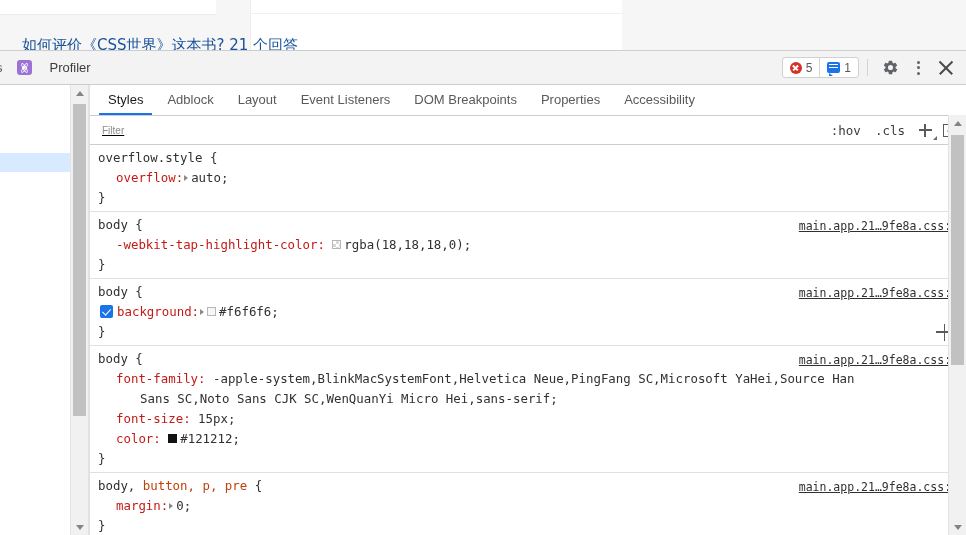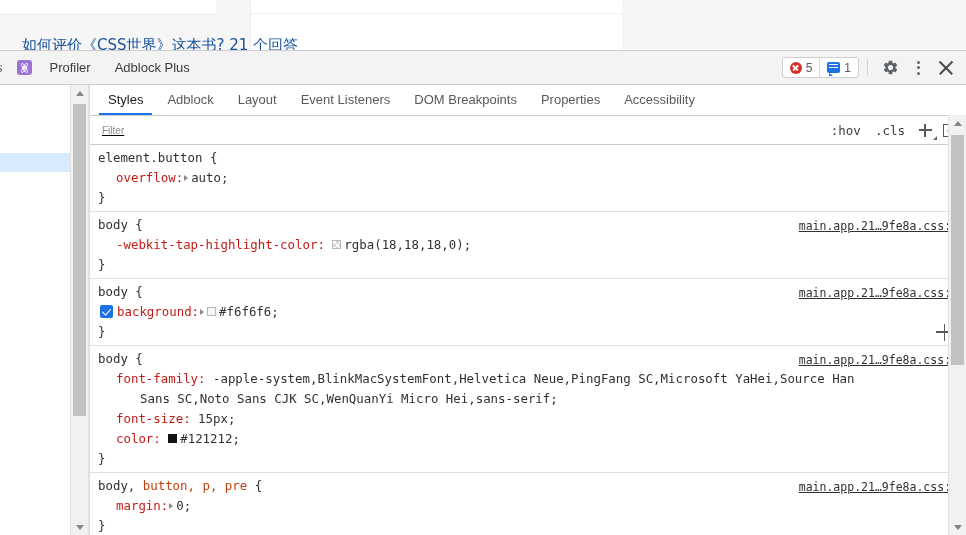--- a/index.html
+++ b/index.html
@@ -264,23 +264,20 @@
 
     <div class="dt-toolbar">
       <div class="dt-toolbar-tabs">
         <span class="dt-tab-clip">s</span>
         <div class="dt-tab">
           <span class="react-icon">
               <i></i>
             </span>
           <span>Profiler</span>
         </div>
-        <div class="dt-tab">
-          <span>Adblock Plus</span>
-        </div>
       </div>
 
       <div class="dt-toolbar-right">
         <div class="badge-group">
           <div class="badge">
             <span class="err-dot"></span>
             <span>5</span>
           </div>
           <div class="badge">
             <span class="msg-icon">
@@ -349,21 +346,21 @@
             </span>
             <span class="ft-panel">
               <span class="panel-box"></span>
             </span>
           </div>
         </div>
 
         <div class="rules">
 
           <div class="rule first">
-            <div class="rule-line sel">element.button {</div>
+            <div class="rule-line sel">overflow.style {</div>
             <div class="rule-line indent"><span class="prop">overflow:</span><span class="disc"></span><span class="val">auto;</span></div>
             <div class="rule-line brace">}</div>
           </div>
 
           <div class="rule">
             <div class="rule-line sel">body {</div>
             <a class="rule-link" href="#">main.app.21…9fe8a.css:1</a>
             <div class="rule-line indent"><span class="prop">-webkit-tap-highlight-color:</span> <span class="swatch checker"></span><span class="val">rgba(18,18,18,0);</span></div>
             <div class="rule-line brace">}</div>
           </div>

